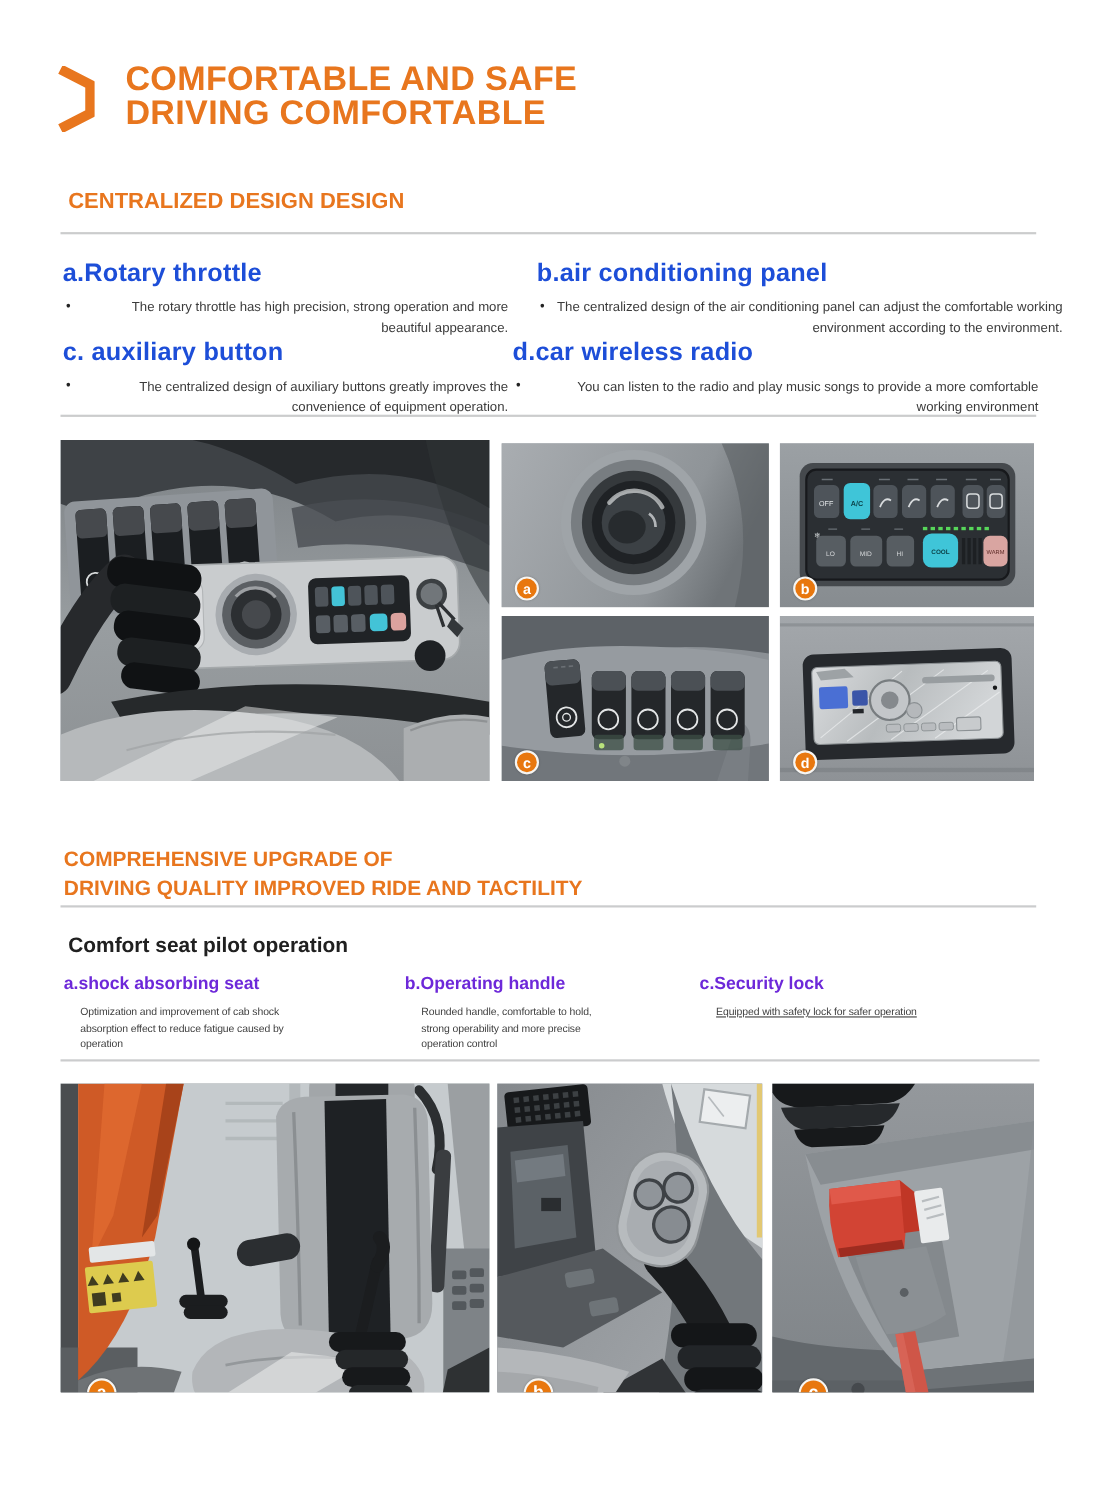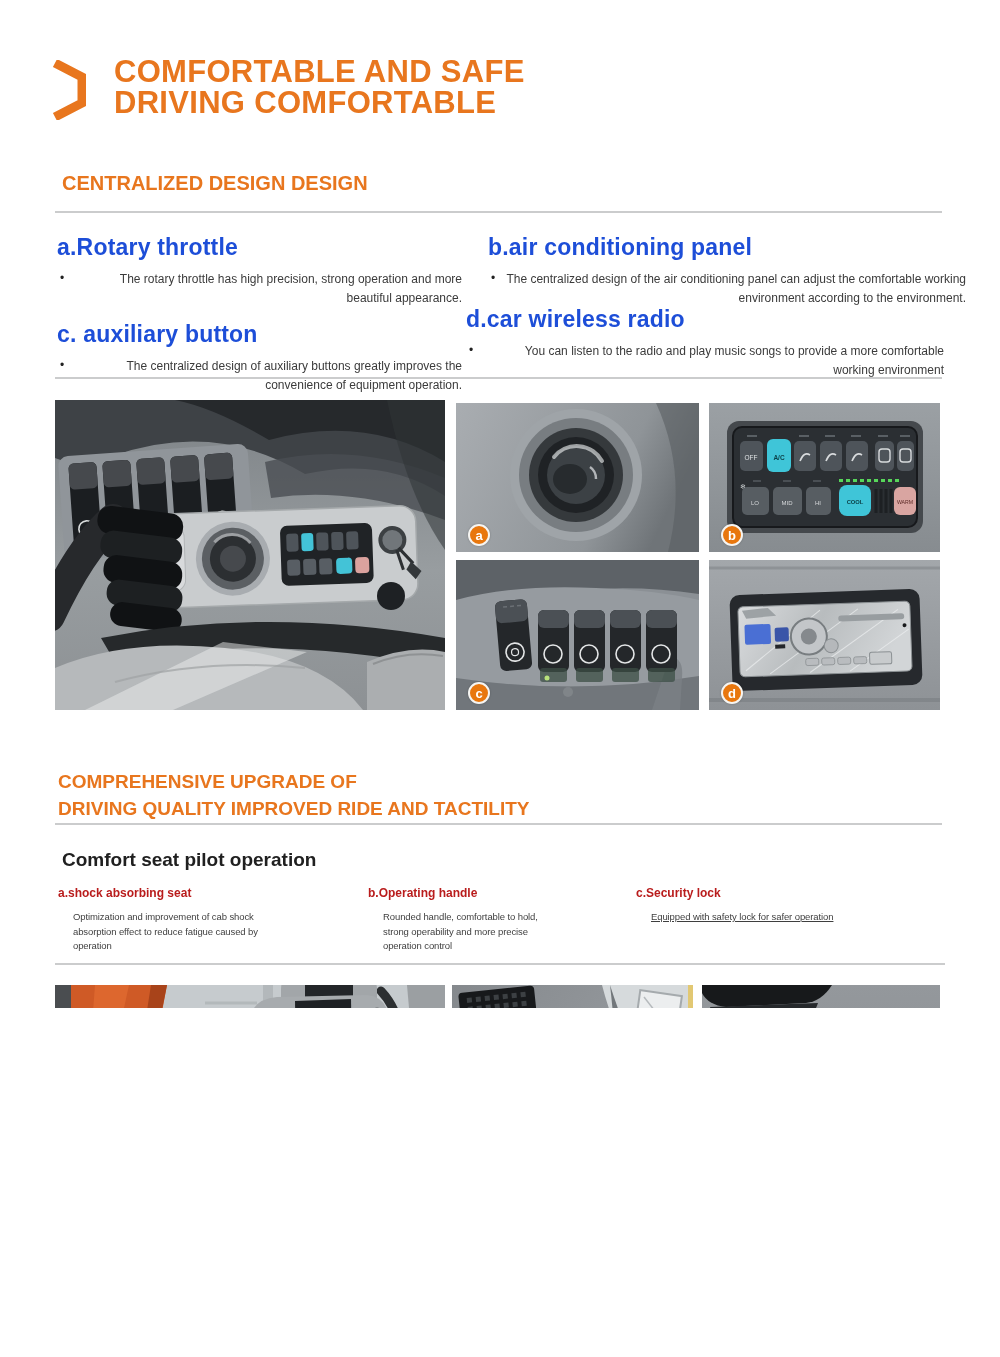--- a/index.html
+++ b/index.html
@@ -1,33 +1,33 @@
 <!DOCTYPE html>
 <html style="--accent: #E8761E; --badge: #E8770E;"><head>
 <meta charset="utf-8">
 <style>
   * { margin:0; padding:0; box-sizing:border-box; }
   html,body { background:#ffffff; }
   .page {
-    position:relative; width:1000px; height:1008px; background:#fff;
+    position:relative; width:1000px; height:1266px; background:#fff;
     font-family:"Liberation Sans", sans-serif; overflow:hidden;border-radius:26px;
   }
   .abs { position:absolute; }
   .hero-title { font-size:31px; line-height:31px; font-weight:700;
     color:var(--accent,#E8761E); letter-spacing:0.3px; }
   .hero-title span { display:block; }
   .s-heading { position:absolute; font-weight:700; color:var(--accent,#E8761E); }
   .rule { position:absolute; height:2px; background:#cbcccd; }
   .feat { position:absolute; }
   .feat h3 { font-size:23px; color:#1d4ed8; margin:0 0 9px 0; letter-spacing:0.2px; }
   .feat p { font-size:12px; color:#3b3b3b; line-height:1.55; padding-left:16px; position:relative;text-align:right; }
   .feat p::before { content:"\2022"; position:absolute; left:3px; top:-1px; color:#222; }
   .sub-heading { position:absolute; font-weight:700; color:#202020; }
   .feat2 { position:absolute; }
-  .feat2 h4 { font-size:12px; color:#b91c1c; margin:0 0 10px 0; }
+  .feat2 h4 { font-size:16px; color:#6d28d9; margin:0 0 10px 0; }
   .feat2 p { font-size:9.5px; color:#3f3f3f; line-height:1.55; margin-left:15px; letter-spacing:-0.1px; }
   .photogrid { position:absolute; }
   .photo { position:absolute; overflow:hidden; background:#9aa0a5; }
   .photo svg { display:block; width:100%; height:100%; }
   .badge {
     position:absolute; border-radius:50%; background:var(--badge,#E8770E);
     color:#fff; font-weight:700; display:flex; align-items:center; justify-content:center;
     border:2px solid #f6f5f2; box-shadow:0 0 2px rgba(0,0,0,0.25);
   }
   .badge.sm { width:22px; height:22px; left:12px; bottom:6px; font-size:13px; }
@@ -50,21 +50,21 @@
   <div class="rule" style="left:55px;top:211px;width:887px;"></div>
 
   <div class="feat" style="left:57px;top:234px;width:405px;">
     <h3>a.Rotary throttle</h3>
     <p>The rotary throttle has high precision, strong operation and more beautiful appearance.</p>
   </div>
   <div class="feat" style="left:488px;top:234px;width:478px;">
     <h3>b.air conditioning panel</h3>
     <p>The centralized design of the air conditioning panel can adjust the comfortable working environment according to the environment.</p>
   </div>
-  <div class="feat" style="left:57px;top:321px;width:405px;">
+  <div class="feat" style="left:57px;top:306px;width:405px;">
     <h3>c. auxiliary button</h3>
     <p>The centralized design of auxiliary buttons greatly improves the convenience of equipment operation.</p>
   </div>
   <div class="feat" style="left:466px;top:306px;width:478px;">
     <h3>d.car wireless radio</h3>
     <p>You can listen to the radio and play music songs to provide a more comfortable working environment</p>
   </div>
 
   <div class="rule" style="left:55px;top:377px;width:887px;"></div>
 

